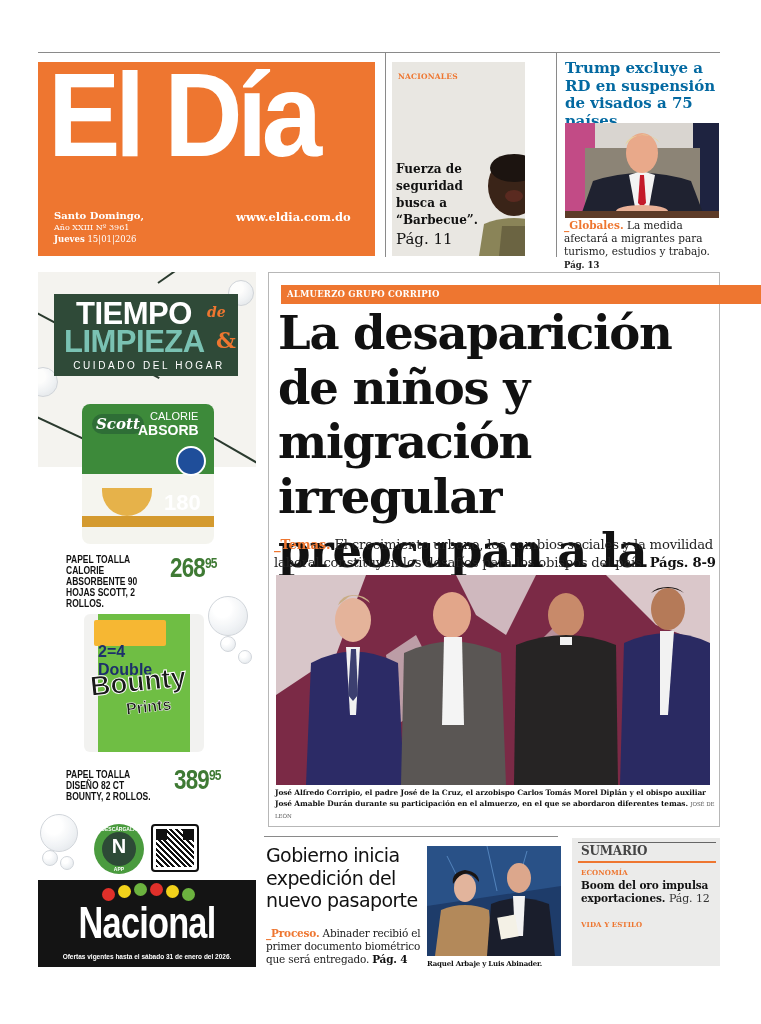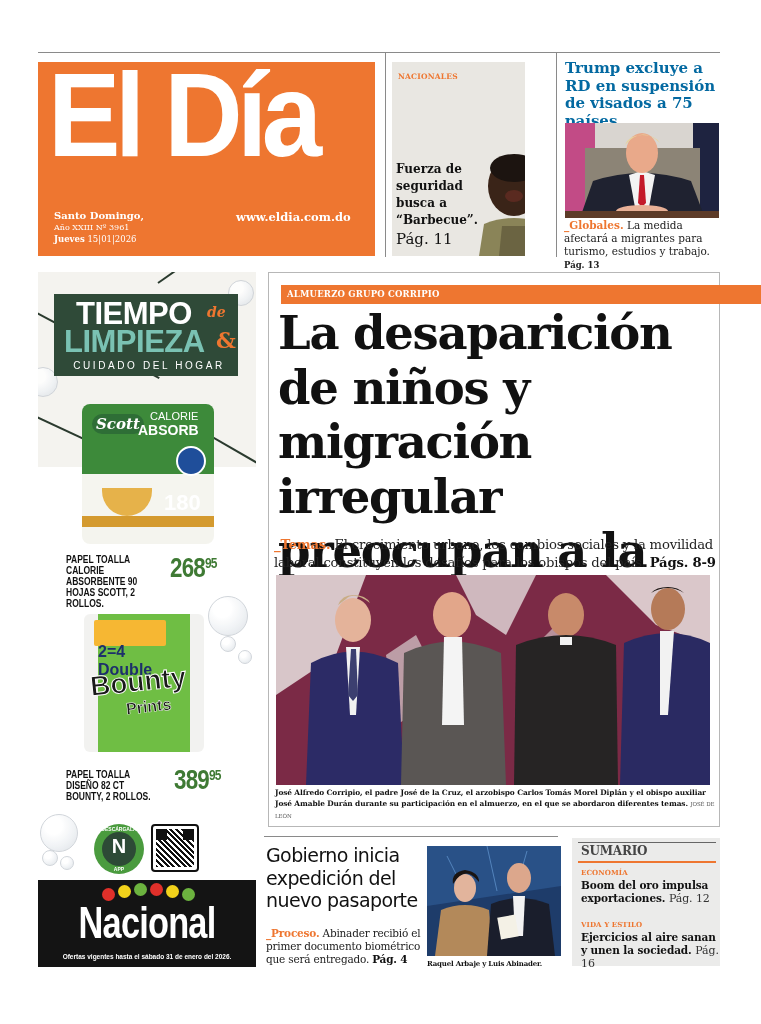--- a/index.html
+++ b/index.html
@@ -299,17 +299,13 @@
 <div class="abs sumario">
   <div class="abs sum-topline"></div>
   <div class="abs sum-title">SUMARIO</div>
   <div class="abs sum-orangeline"></div>
   <div class="abs sum-kicker" style="left:9px; top:30px;">ECONOMÍA</div>
   <div class="abs sum-head" style="left:9px; top:41px;">
     <span>Boom del oro impulsa exportaciones.</span>
     <span class="pg">Pág. 12</span>
   </div>
   <div class="abs sum-kicker" style="left:9px; top:82px;">VIDA Y ESTILO</div>
-  <div class="abs sum-head" style="left:9px; top:93px;">
-    <span>Ejercicios al aire sanan y unen la sociedad.</span>
-    <span class="pg">Pág. 16</span>
-  </div>
 </div>
 
 </body></html>

